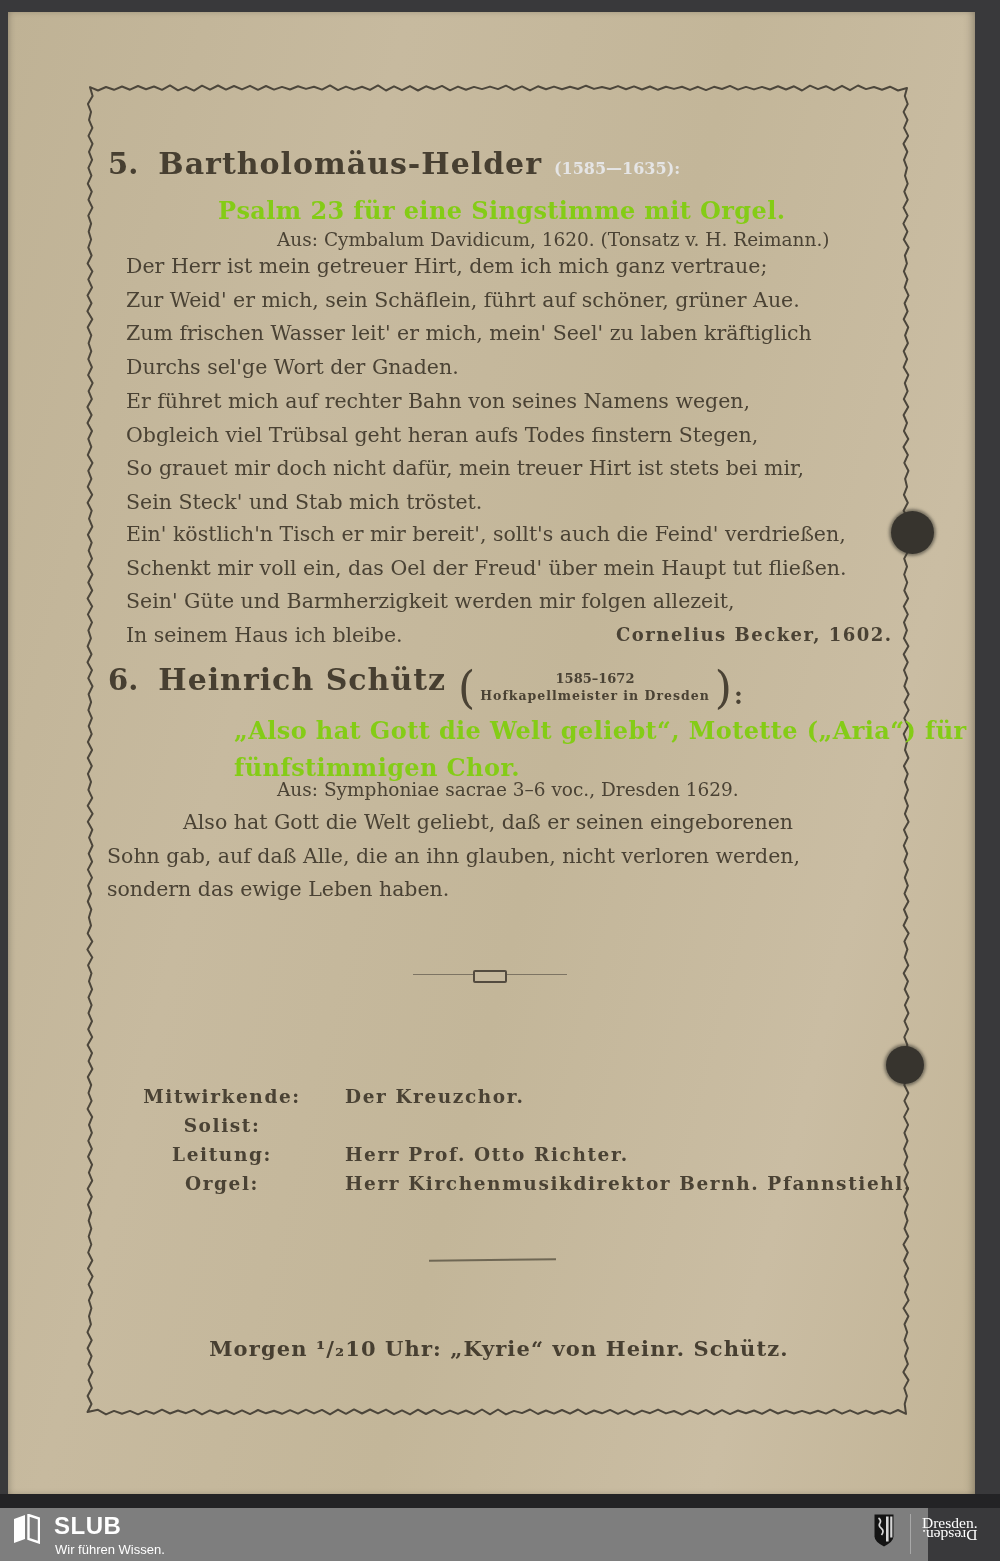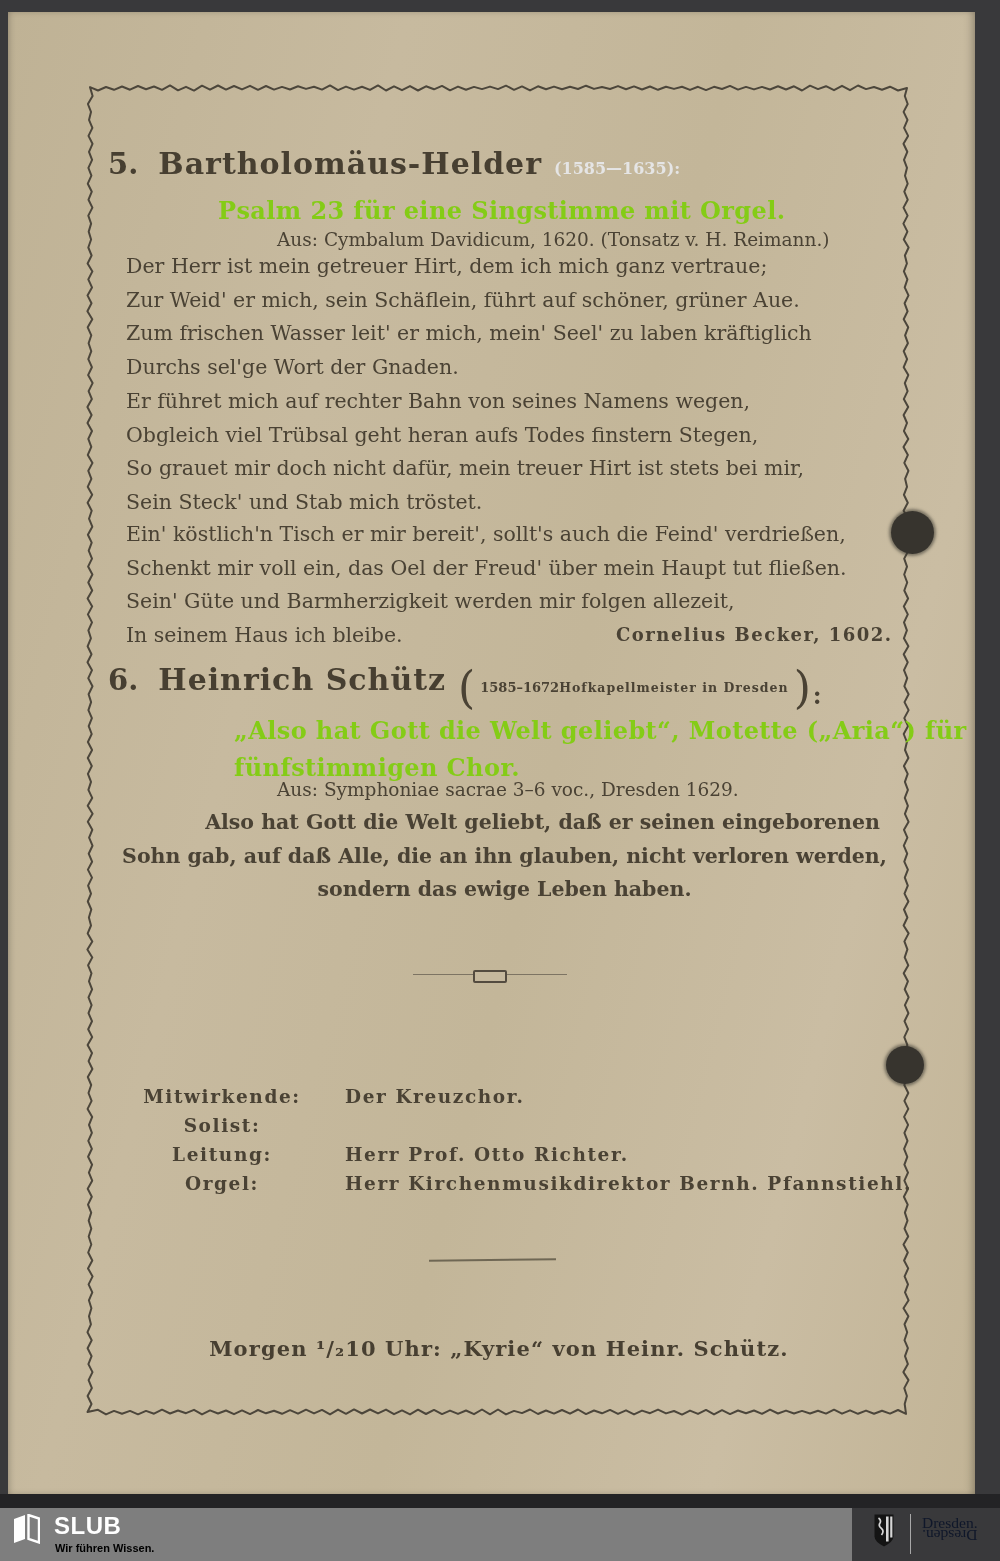--- a/index.html
+++ b/index.html
@@ -16,55 +16,55 @@
 
   .abs{position:absolute;}
   .pre{white-space:pre-line;}
 
   .heading{display:flex;align-items:baseline;}
   .item-number{font-size:29px;font-weight:700;color:#473f31;}
   .composer{font-size:30px;font-weight:700;letter-spacing:1px;margin-left:20px;color:#473f31;}
   .dates-inline{font-size:16px;font-weight:700;margin-left:12px;color:#e5e5e5;}
   .paren-group{display:inline-flex;align-items:center;align-self:center;margin-left:12px;transform:translateY(4px);}
   .big-paren{font-size:44px;font-weight:400;line-height:1;color:#4a4234;}
-  .stack{display:flex;flex-direction:row;align-items:center;padding:0 5px;line-height:1.3;}
+  .stack{display:flex;flex-direction:column;align-items:center;padding:0 5px;line-height:1.3;}
   .stack-top{font-size:13px;font-weight:600;}
   .stack-bottom{font-size:12.5px;font-weight:600;letter-spacing:1px;}
   .after-colon{font-size:24px;font-weight:700;align-self:flex-end;margin-left:2px;}
 
   .work-title{font-size:24px;font-weight:700;letter-spacing:.4px;color:#84cc16;line-height:37px;}
   .work-source{font-size:18.5px;font-weight:500;}
   .verse{font-size:20.5px;font-weight:500;line-height:33.5px;}
   .attribution{font-size:18px;font-weight:600;letter-spacing:1.5px;}
-  .paragraph{font-size:20.5px;font-weight:700;line-height:33.5px;text-indent:76px;text-align:center;}
+  .paragraph{font-size:20.5px;font-weight:400;line-height:33.5px;text-indent:76px;}
 
   .divider1{left:413px;top:966px;width:154px;height:17px;}
   .divider1 .dline{position:absolute;left:0;right:0;top:8px;height:1px;background:#7d7463;}
   .divider1 .drect{position:absolute;left:50%;top:4px;transform:translateX(-50%);
                    width:30px;height:9px;border:2px solid #534b3f;border-radius:2px;background:#c5b89d;}
   .divider2{left:429px;top:1259px;width:127px;height:2px;background:#6f6754;transform:rotate(-.6deg);}
 
   .performers{left:108px;top:1082px;}
   .perf-row{display:flex;font-size:18.5px;font-weight:600;letter-spacing:1.6px;line-height:29px;}
   .perf-label{width:228px;text-align:center;}
   .perf-value{margin-left:9px;}
 
   .announcement{left:90px;top:1336px;width:818px;text-align:center;
                 font-size:21px;font-weight:700;letter-spacing:1.1px;color:#473f31;}
 
   .bottom-strip{position:absolute;left:0;top:1494px;width:1000px;height:14px;background:#232325;}
-  .viewer-footer{position:absolute;left:0;top:1508px;width:852px;height:53px;background:#7e7e7e;
+  .viewer-footer{position:absolute;left:0;top:1508px;width:928px;height:53px;background:#7e7e7e;
                  font-family:"Liberation Sans", sans-serif;}
   .book-icon{position:absolute;left:13px;top:6px;}
   .slub-name{position:absolute;left:54px;top:4px;font-size:24px;font-weight:700;color:#fff;letter-spacing:.5px;}
-  .slub-tagline{position:absolute;left:55px;top:34px;font-size:11px;font-weight:700;color:#000000;}
+  .slub-tagline{position:absolute;left:55px;top:34px;font-size:13px;font-weight:400;color:#ffffff;}
   .shield-icon{position:absolute;left:874px;top:6px;}
   .footer-divider{position:absolute;left:910px;top:6px;width:1px;height:40px;background:#a8a8a8;}
   .dresden-wordmark{position:absolute;left:922px;top:8px;width:72px;
-                    font-family:"Liberation Serif", serif;color:#0f172a;font-size:15.5px;line-height:13px;}
+                    font-family:"Liberation Serif", serif;color:#ffffff;font-size:15.5px;line-height:13px;}
   .dresden-mirrored{display:inline-block;transform:rotate(180deg);transform-origin:center;}
 </style>
 </head>
 <body>
 
 <div class="page">
 
   <div class="paper"></div>
 
   <svg class="frame" width="1000" height="1561" viewBox="0 0 1000 1561">

